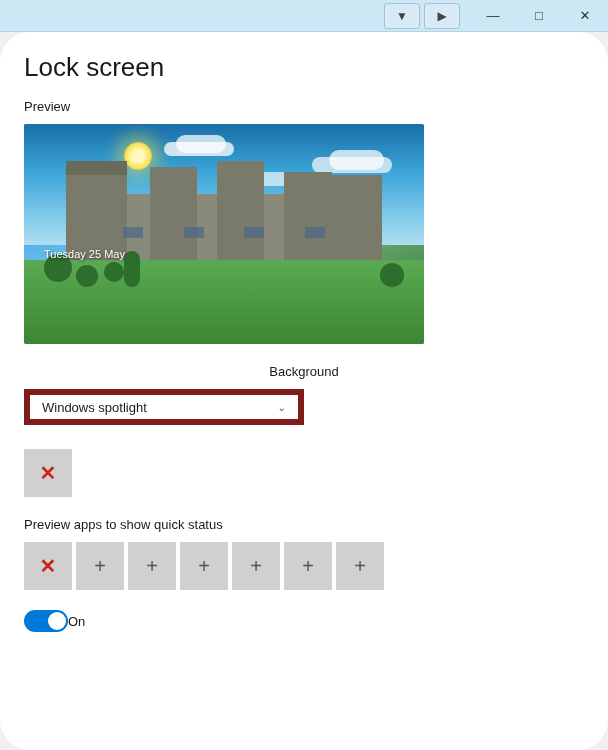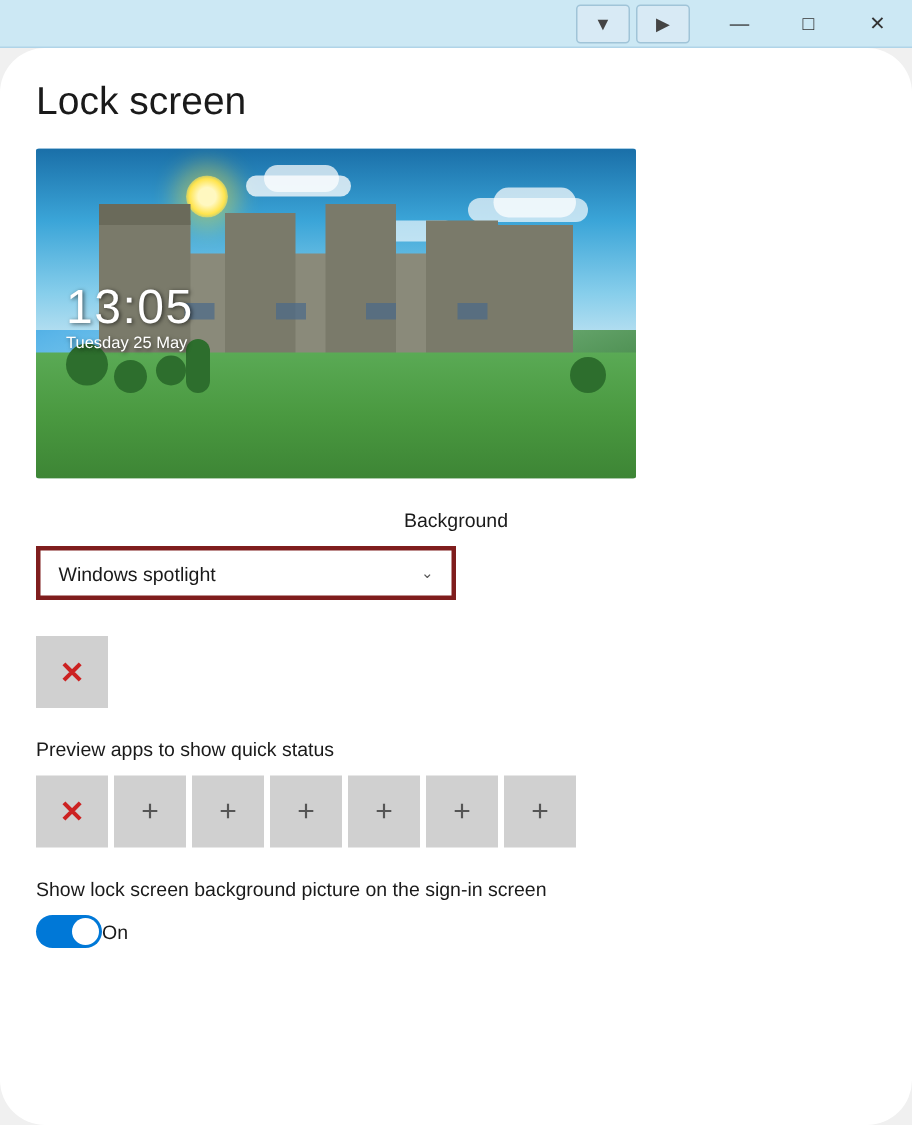--- a/index.html
+++ b/index.html
@@ -164,21 +164,21 @@
       border-radius: 50%;
       box-shadow: 0 0 15px 8px rgba(255,230,50,0.4);
     }
 
     
     .bg-section { margin-bottom: 24px; text-align: center; }
 
     .dropdown-select {
       width: 280px;
       height: 36px;
-      border: 3px solid #7f1d1d;
+      border: 6px solid #7f1d1d;
       background: #fff;
       padding: 6px 12px;
       font-size: 13px;
       color: #1a1a1a;
       cursor: pointer;
       display: flex;
       align-items: center;
       justify-content: space-between;
       margin-top: 4px;
     }
@@ -269,20 +269,21 @@
     <button class="tb-btn">—</button>
     <button class="tb-btn">□</button>
     <button class="tb-btn close">✕</button>
   </div>
 </div>
 
 <div class="content">
 
   <h1 class="page-title">Lock screen</h1>
 
+  <div class="section-label">Preview</div>
   <div class="preview-container">
     <div class="preview-bg">
 
       <div class="preview-sky"></div>
 
       <div class="sun"></div>
 
       <div class="cloud" style="top:8%;left:35%;width:70px;height:14px;opacity:0.9;"></div>
       <div class="cloud" style="top:5%;left:38%;width:50px;height:18px;opacity:0.85;"></div>
       <div class="cloud" style="top:15%;right:8%;width:80px;height:16px;opacity:0.8;"></div>
@@ -311,21 +312,20 @@
 
       <div class="preview-grass"></div>
 
       <div class="bush" style="bottom:28%;left:5%;width:28px;height:28px;"></div>
       <div class="bush" style="bottom:26%;left:13%;width:22px;height:22px;"></div>
       <div class="bush" style="bottom:28%;left:20%;width:20px;height:20px;"></div>
       <div class="bush" style="bottom:26%;left:25%;width:16px;height:36px;border-radius:8px;"></div>
       <div class="bush" style="bottom:26%;right:5%;width:24px;height:24px;"></div>
 
       <div class="time-overlay">
-        <div class="time-display">13:05</div>
         <div class="date-display">Tuesday 25 May</div>
       </div>
     </div>
   </div>
 
   <div class="bg-section">
     <div class="section-label">Background</div>
     <div class="dropdown-select">
       <span>Windows spotlight</span>
       <span class="dropdown-arrow">⌄</span>
@@ -359,21 +359,20 @@
       <button class="small-btn">
         <span class="add-icon">+</span>
       </button>
       <button class="small-btn">
         <span class="add-icon">+</span>
       </button>
     </div>
   </div>
 
   <div class="signin-section">
-    <div class="section-label">Show lock screen background picture on the sign-in screen</div>
     <div class="toggle-row">
       <div class="toggle">
         <div class="toggle-knob"></div>
       </div>
       <span class="on-label">On</span>
     </div>
   </div>
 
 </div>
 

